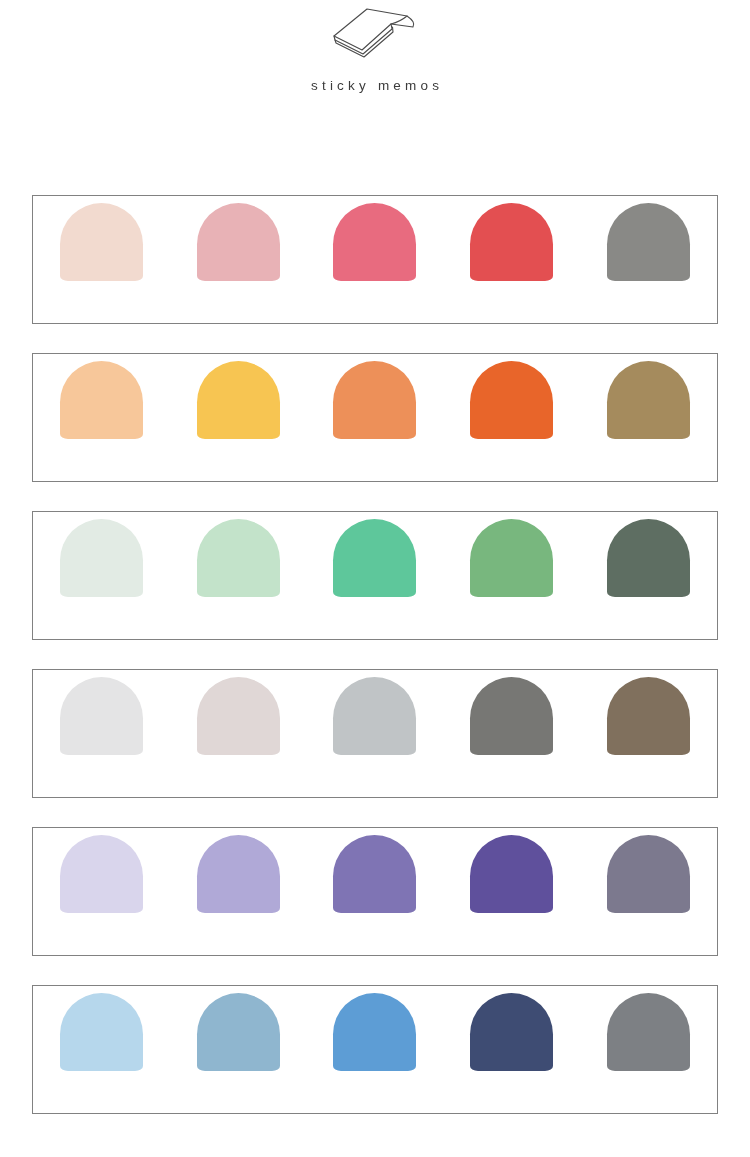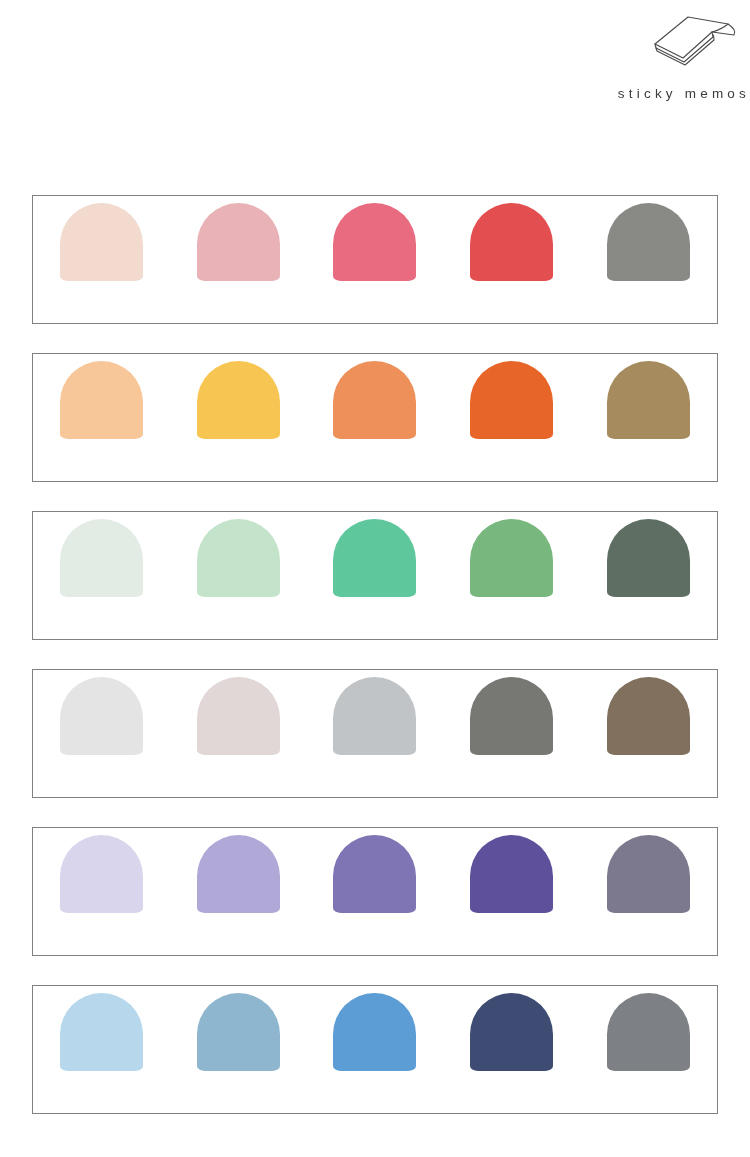--- a/index.html
+++ b/index.html
@@ -19,24 +19,24 @@
   .page {
     position: relative;
     width: 750px;
     height: 1157px;
     background: #ffffff;
   }
 
   
   .header {
     width: 100%;
-    padding-top: 8px;
+    padding-top: 0;
     display: flex;
     flex-direction: column;
-    align-items: flex-end;
+    align-items: center;
   }
 
   .brand-icon {
     width: 108px;
     height: 62px;
     display: block;
   }
 
   .brand-title {
     margin-top: 16px;

